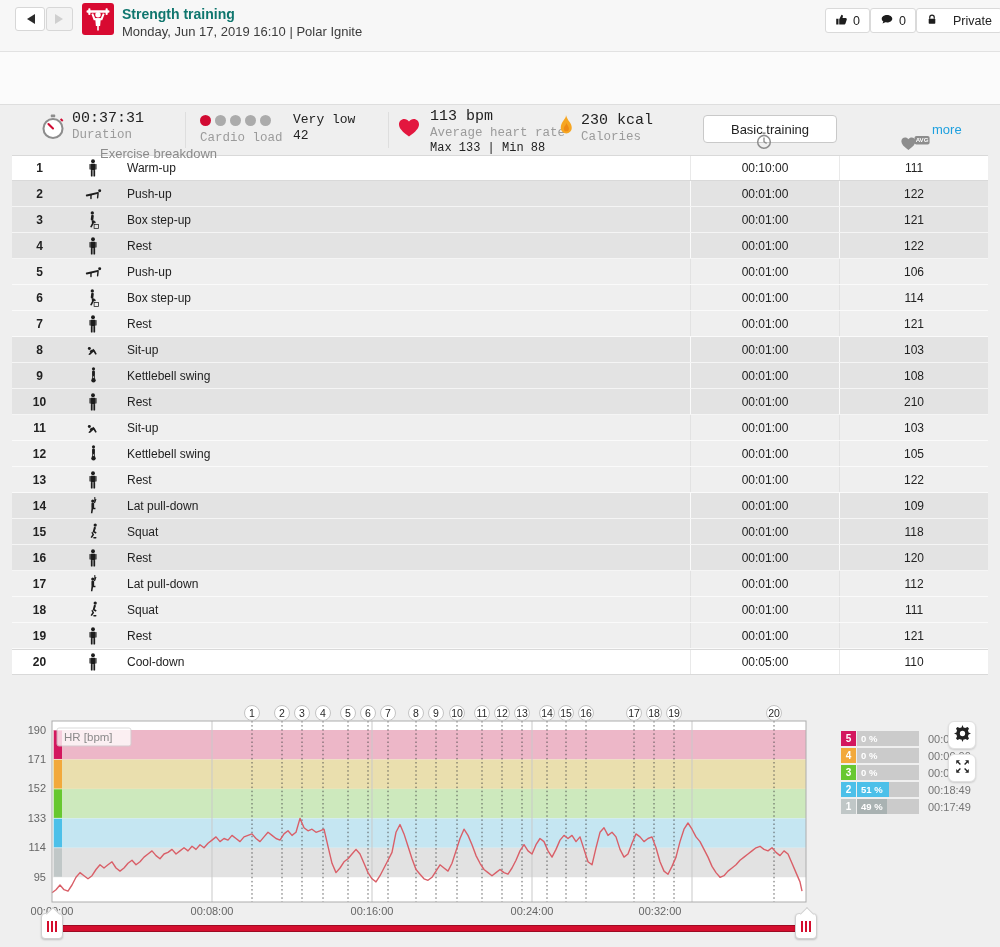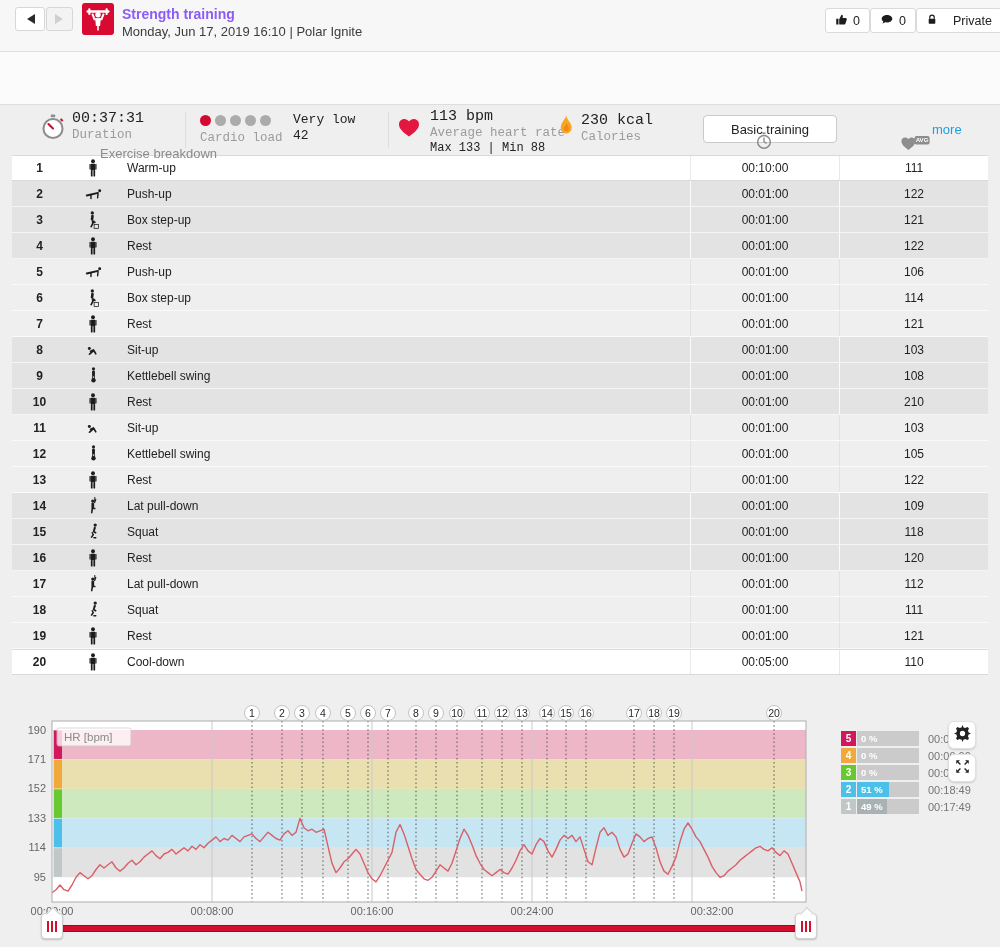--- a/index.html
+++ b/index.html
@@ -7,21 +7,21 @@
   .page{position:relative;width:1000px;height:947px;background:#efefef;overflow:hidden;}
 
   
   .topbar{position:absolute;left:0;top:0;width:1000px;height:51px;background:#f7f7f7;border-bottom:1px solid #e2e2e2;}
   .navbtn{position:absolute;top:7px;height:24px;background:#fff;border:1px solid #d7d7d7;border-radius:3px;display:flex;align-items:center;justify-content:center;box-sizing:border-box;}
   .navbtn.back{left:15px;width:30px;}
   .navbtn.fwd{left:46px;width:27px;background:#f3f3f3;}
   .tri-left{width:0;height:0;border:5px solid transparent;border-right:8px solid #2b2b2b;margin-left:-4px;}
   .tri-right{width:0;height:0;border:5px solid transparent;border-left:8px solid #cfcfcf;margin-right:-4px;}
   .sporticon{position:absolute;left:82px;top:3px;width:32px;height:32px;background:#d80a31;border-radius:3px;display:flex;align-items:center;justify-content:center;}
-  .title{position:absolute;left:122px;top:6px;font-size:14px;font-weight:bold;color:#8b5cf6;}
+  .title{position:absolute;left:122px;top:6px;font-size:14px;font-weight:bold;color:#0f766e;}
   .subtitle{position:absolute;left:122px;top:24px;font-size:13px;color:#3c3c3c;}
   .pill{position:absolute;top:8px;height:25px;background:#fff;border:1px solid #dadada;border-radius:3px;display:flex;align-items:center;gap:5px;padding:0 9px;font-size:12.5px;color:#222;box-sizing:border-box;}
   .pill.like{left:825px;}
   .pill.comment{left:870px;}
   .pill.private{left:916px;gap:15px;}
 
   
   .statsbar{position:absolute;left:0;top:52px;width:1000px;height:52px;background:#fbfbfb;border-bottom:1px solid #dedede;}
   .abs{position:absolute;font-family:Liberation Mono, monospace;}
   .sval{font-size:15px;color:#222;}
@@ -684,21 +684,21 @@
               <path d="M1.5 16.5v-4.4l4.4 4.4z"></path>
               <path d="M16.5 16.5h-4.4l4.4-4.4z"></path>
             </g>
           </svg></span>
     </div>
     <div class="xlabels" id="xlabels">
         <span class="xl" style="left: 52px;">00:00:00</span>
         <span class="xl" style="left: 212px;">00:08:00</span>
         <span class="xl" style="left: 372px;">00:16:00</span>
         <span class="xl" style="left: 532px;">00:24:00</span>
-        <span class="xl" style="left: 712px;">00:32:00</span>
+        <span class="xl" style="left: 660px;">00:32:00</span>
       </div>
     <div class="scrub-bar"></div>
     <div class="handle left">
         <span class="tri"></span>
         <span class="grips">
           <i></i>
           <i></i>
           <i></i>
         </span>
       </div>

